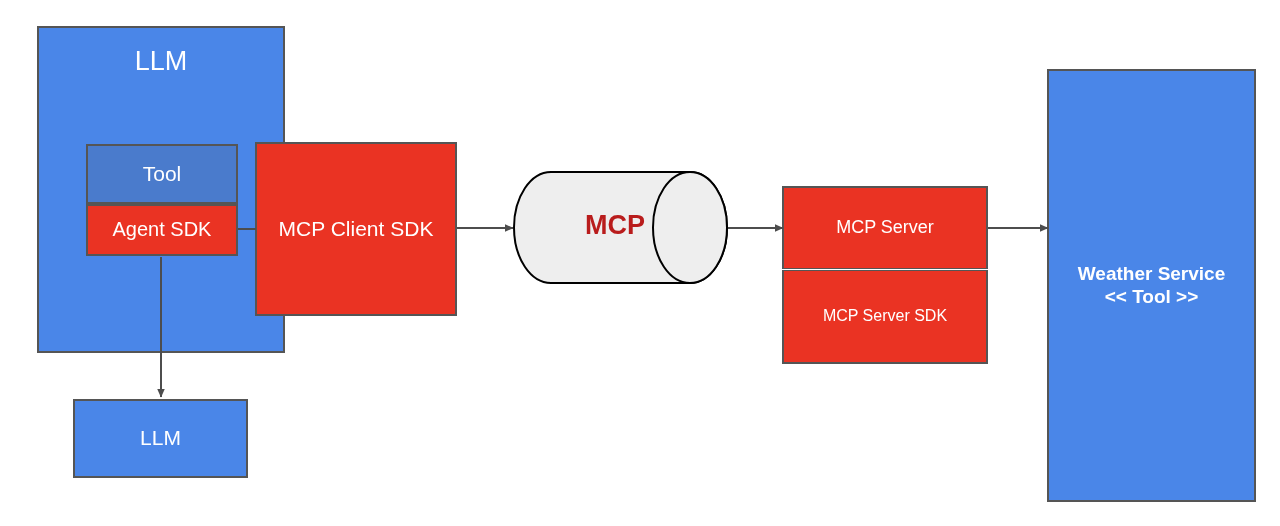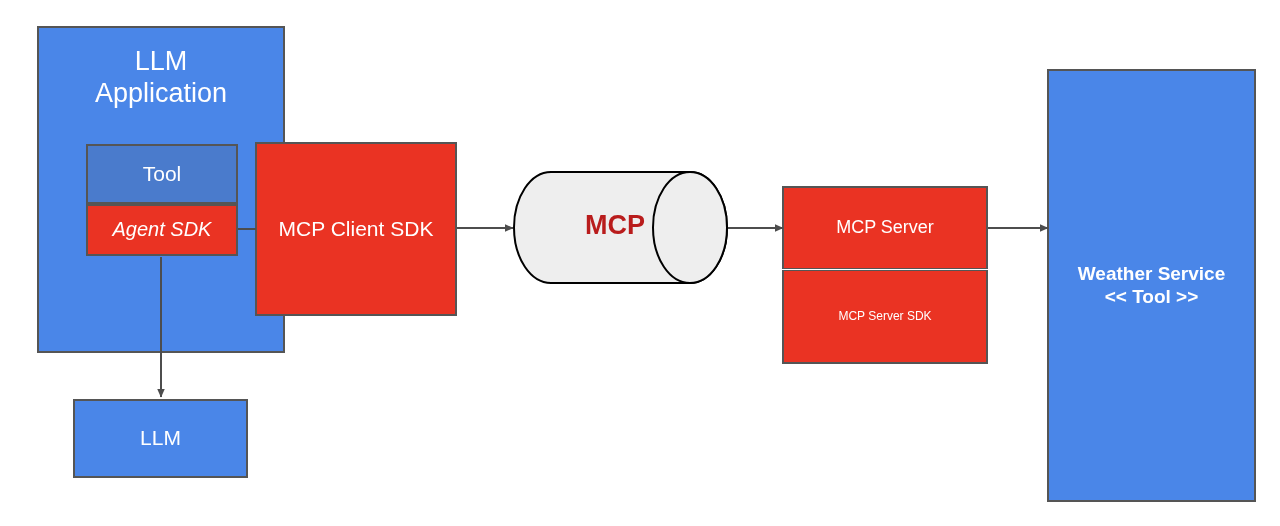--- a/index.html
+++ b/index.html
@@ -48,42 +48,41 @@
     width: 152px; height: 60px;
     font-size: 21px;
     z-index: 3;
   }
   
   #agent-sdk {
     left: 86px; top: 204px;
     width: 152px; height: 52px;
     font-size: 20px;
     z-index: 3;
-    font-style: italic;
   }
   
   #mcp-client-sdk {
     left: 255px; top: 142px;
     width: 202px; height: 174px;
     font-size: 21px;
     z-index: 4;
   }
   
   #mcp-server {
     left: 782px; top: 186px;
     width: 206px; height: 83px;
     font-size: 18px;
     border-bottom-width: 1px;
     z-index: 3;
   }
   
   #mcp-server-sdk {
     left: 782px; top: 270px;
     width: 206px; height: 94px;
-    font-size: 12px;
+    font-size: 16px;
     border-top-width: 1px;
     z-index: 3;
   }
   
   #weather-service {
     left: 1047px; top: 69px;
     width: 209px; height: 433px;
     font-size: 19px;
     z-index: 2;
     font-weight: bold;
@@ -116,21 +115,20 @@
   }
 </style>
 </head>
 <body>
 
 <div id="canvas">
 
   <div class="box blue" id="llm-application">
     <div>
       <div>LLM</div>
-      <div>Application</div>
     </div>
   </div>
 
   <div class="box blue-dark" id="agent">
     <span>Tool</span>
   </div>
 
   <div class="box red" id="agent-sdk">
     <span>Agent SDK</span>
   </div>

